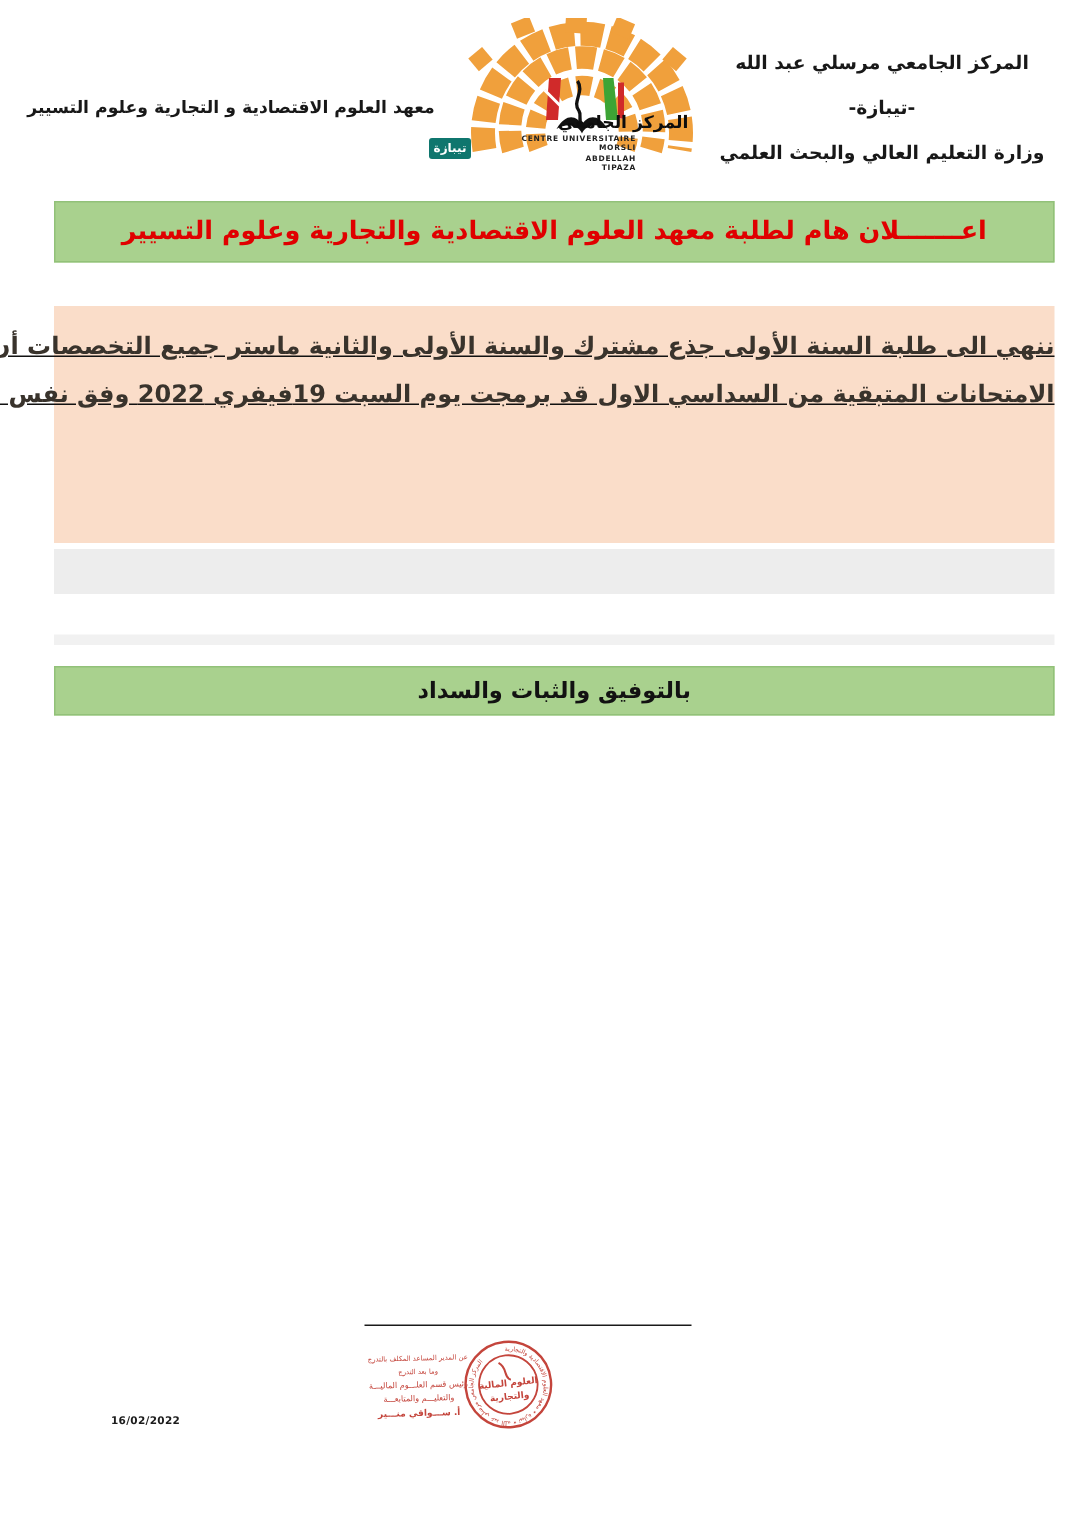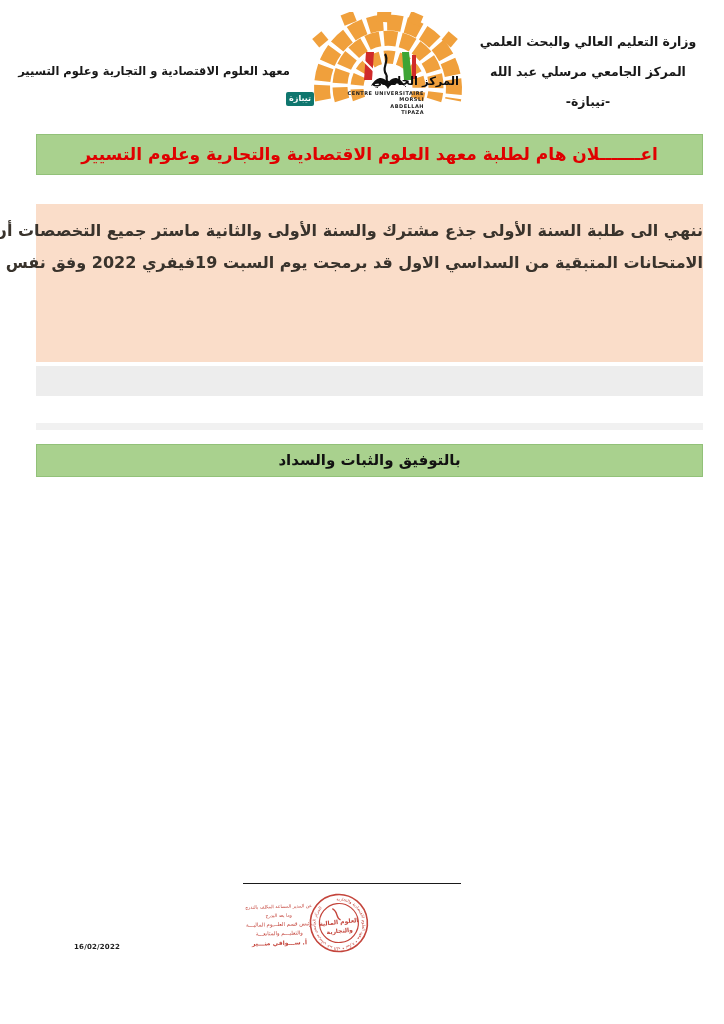--- a/index.html
+++ b/index.html
@@ -27,21 +27,21 @@
     font-size:18px;line-height:17px;font-weight:bold;color:#3DA435;white-space:nowrap;}
   .logo-badge{position:absolute;left:8px;top:80px;width:28px;height:14px;background:#0f766e;
     color:#fff;font-size:8px;font-weight:bold;text-align:center;line-height:14px;border-radius:2px;}
   
   .banner{position:absolute;left:36px;width:667px;background:#A9D18E;border:1px solid #92c179;
     box-sizing:border-box;text-align:center;white-space:nowrap;}
   .banner1{top:134px;height:41px;line-height:39px;font-size:17px;font-weight:bold;color:#E00000;}
   .banner2{top:431px;height:33px;line-height:31px;font-size:15px;font-weight:bold;color:#121212;margin-top:13px;}
   .body-block{
     position:absolute;left:36px;top:204px;width:667px;height:158px;background:#FADDC9;
-    box-sizing:border-box;padding-top:11px;
+    box-sizing:border-box;padding-top:11px;text-decoration:underline;
   }
   .body-block p{
     margin:0;text-align:center;font-size:16px;font-weight:bold;color:#39332C;
     line-height:32px;white-space:nowrap;
   }
   .gray-band{position:absolute;left:36px;top:366px;width:667px;height:30px;background:#EDEDED;}
   .thin-band{position:absolute;left:36px;top:423px;width:667px;height:7px;background:#F1F1F1;}
   
   .sig-rule{position:absolute;left:243px;top:883px;width:218px;border-top:1.5px solid #1a1a1a;}
   .sig-text{
@@ -54,22 +54,22 @@
   .stamp{position:absolute;left:306px;top:892px;transform:rotate(-6deg);}
   .date{position:absolute;left:74px;top:943px;font-size:7px;font-weight:bold;color:#1c1c1c;
     letter-spacing:.2px;}
 </style>
 </head>
 <body>
 
 <div class="page">
 
   <div class="hdr-right" dir="rtl">
+    <div>المركز الجامعي مرسلي عبد الله  -تيبازة-</div>
     <div>وزارة التعليم العالي والبحث العلمي</div>
-    <div>المركز الجامعي مرسلي عبد الله  -تيبازة-</div>
   </div>
 
   <div class="hdr-left" dir="rtl">
     <span>معهد العلوم الاقتصادية و التجارية  وعلوم التسيير</span>
   </div>
 
   <div class="logo">
     <svg width="215" height="122" viewBox="0 0 215 122">
 
       <path d="M45,88 A66,66 0 1 1 175,88" fill="none" stroke="#F0A03C" stroke-width="16" stroke-dasharray="15 4"></path>

